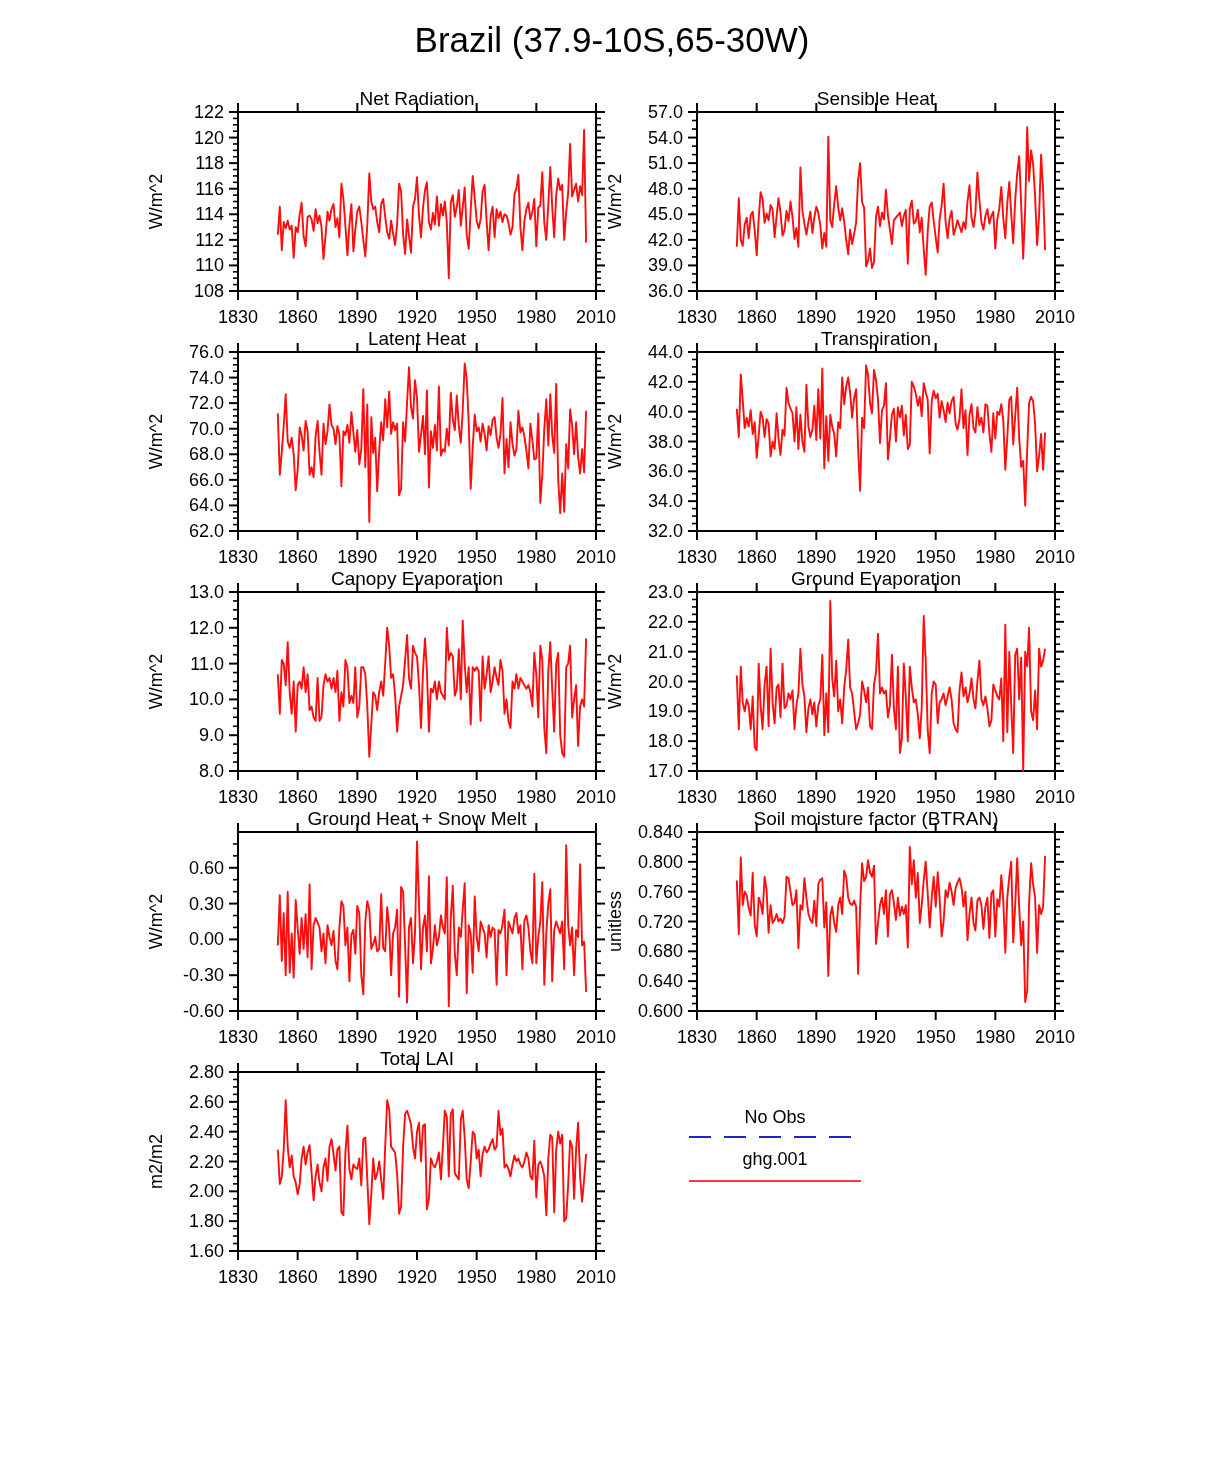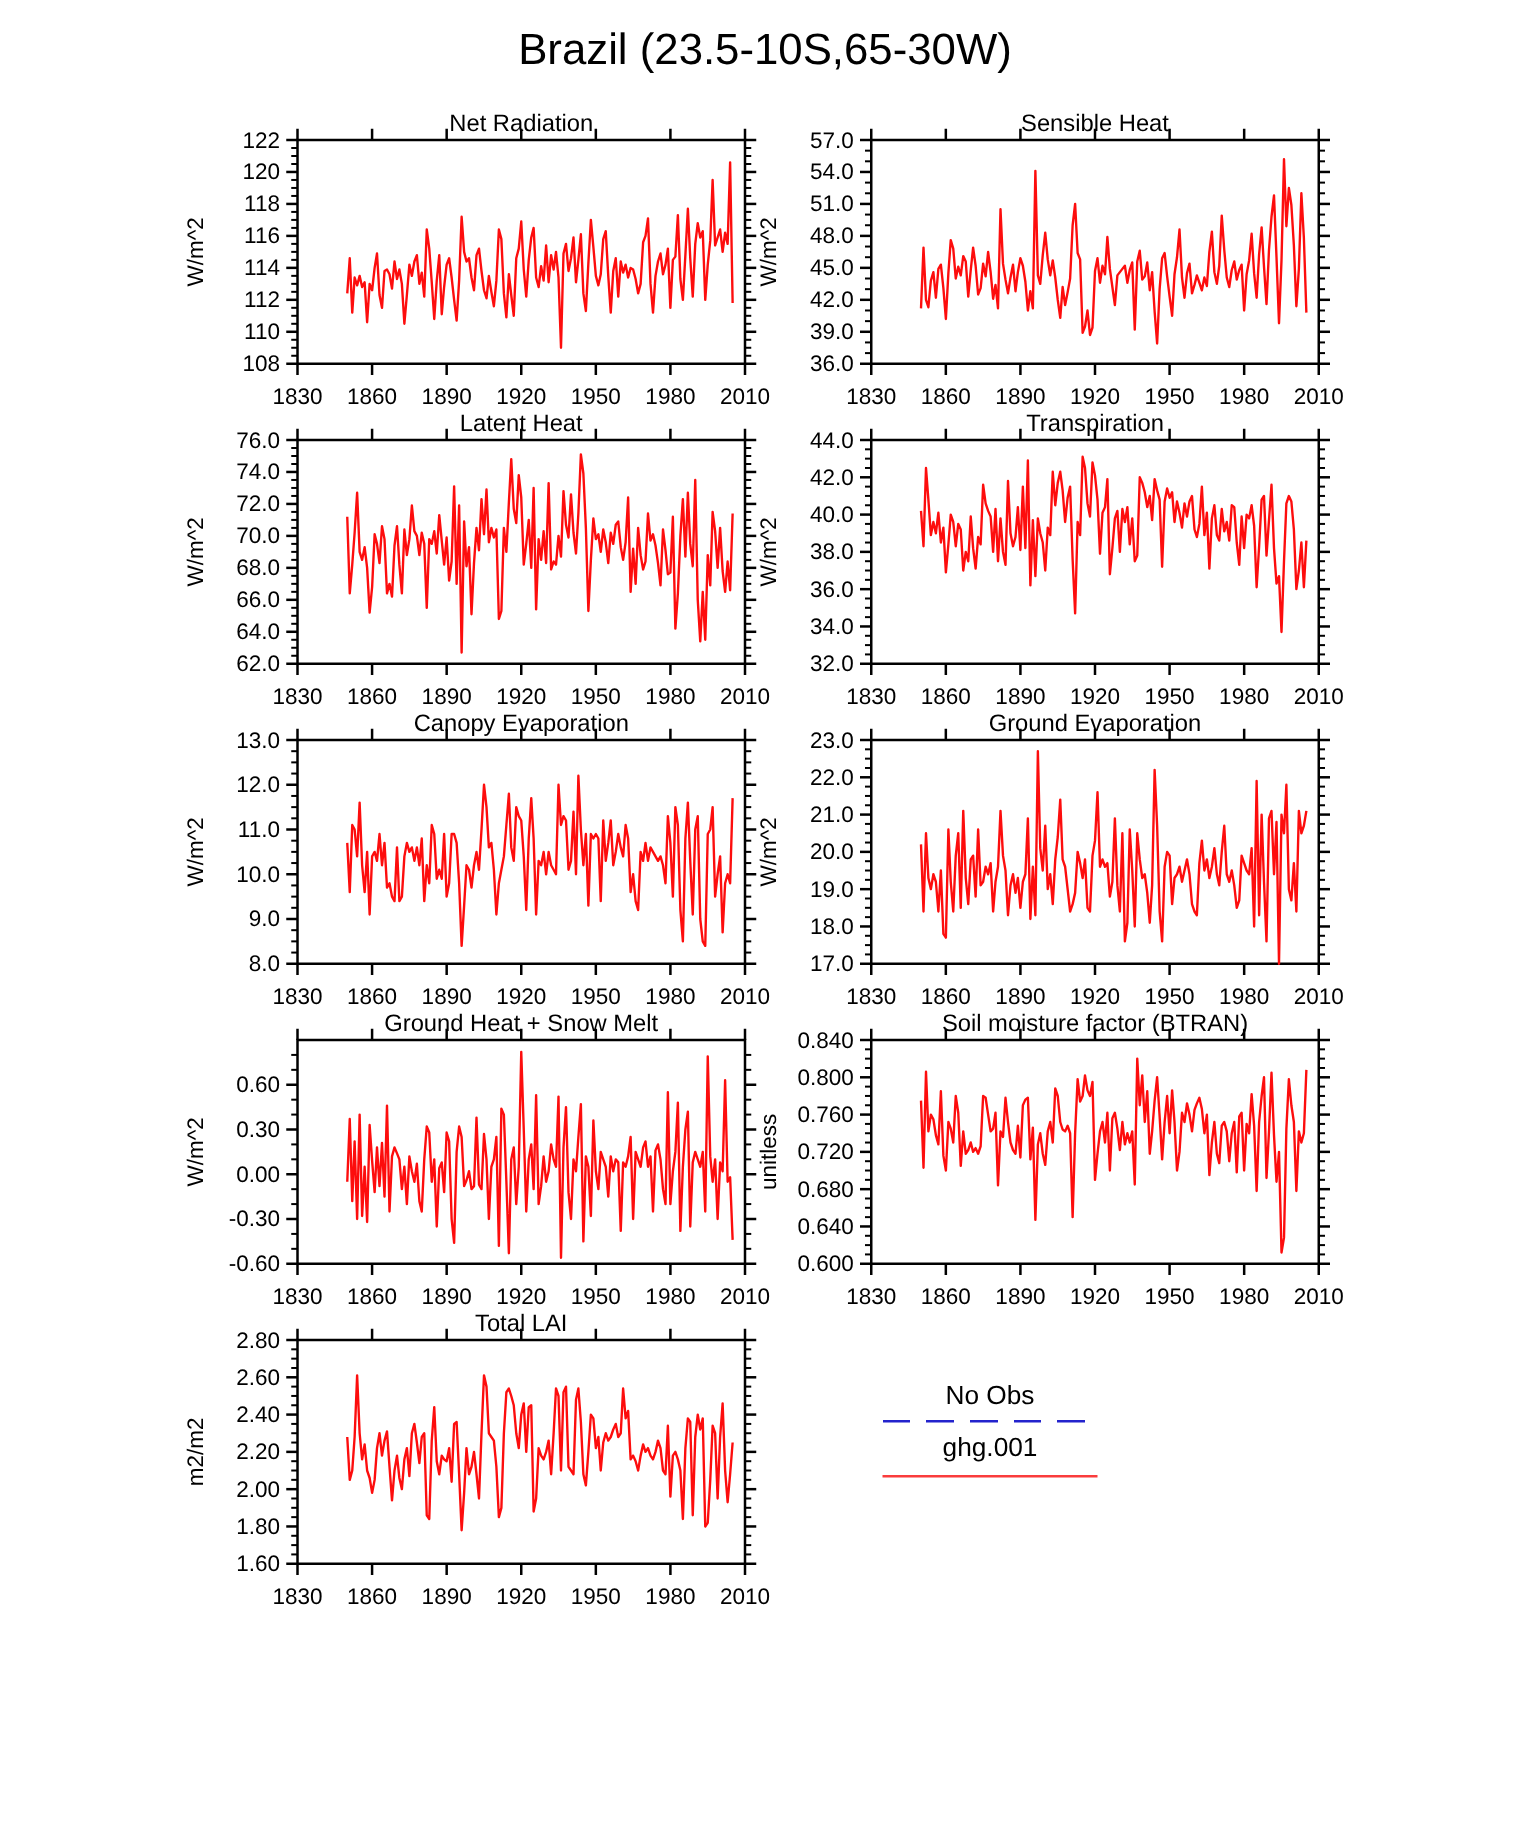--- a/index.html
+++ b/index.html
@@ -1,32 +1,32 @@
 <!DOCTYPE html>
 <html><head>
 <meta charset="utf-8">
 <style>
   html,body{margin:0;padding:0;background:#ffffff;}
   .figure{position:relative;width:1224px;height:1466px;background:#ffffff;
           font-family:"Liberation Sans", sans-serif;}
   .figure h1{position:absolute;top:20px;left:0;width:1224px;margin:0;
              text-align:center;font-size:35px;font-weight:400;color:#000;}
   #chart-svg{position:absolute;top:0;left:0;}
-  .legend{position:absolute;left:706px;top:1106px;width:172px;text-align:center;
-          font-size:21px;color:#000;}
+  .legend{position:absolute;left:689px;top:1106px;width:172px;text-align:center;
+          font-size:18px;color:#000;}
   .legend .lg-label{display:block;line-height:22px;}
   .legend .dash-line{height:2px;margin:8px 0 10px 0;
      background:repeating-linear-gradient(90deg,#2323cd 0 22px,transparent 22px 35px);}
   .legend .solid-line{height:2px;margin:10px 0 0 0;background:#fa3c3c;}
 </style>
 </head>
 <body>
 
 <div class="figure">
-  <h1>Brazil (23.5-10S,65-30W)</h1>
+  <h1>Brazil (37.9-10S,65-30W)</h1>
 
   <svg id="chart-svg" width="1224" height="1466" viewBox="0 0 1224 1466">
       <g>
         <rect x="238" y="112" width="358" height="179" fill="none" stroke="#000" stroke-width="2"></rect>
         <text x="417" y="105" text-anchor="middle" font-size="19" fill="#000">Net Radiation</text>
         <text x="162" y="201.5" text-anchor="middle" font-size="18" fill="#000" transform="rotate(-90 162 201.5)">W/m^2</text>
         <line x1="238" y1="291" x2="238" y2="300" stroke="#000" stroke-width="2"></line>
         <line x1="238" y1="112" x2="238" y2="103" stroke="#000" stroke-width="2"></line>
         <text x="238" y="323" text-anchor="middle" font-size="18" fill="#000">1830</text>
         <line x1="297.6666666666667" y1="291" x2="297.6666666666667" y2="300" stroke="#000" stroke-width="2"></line>

